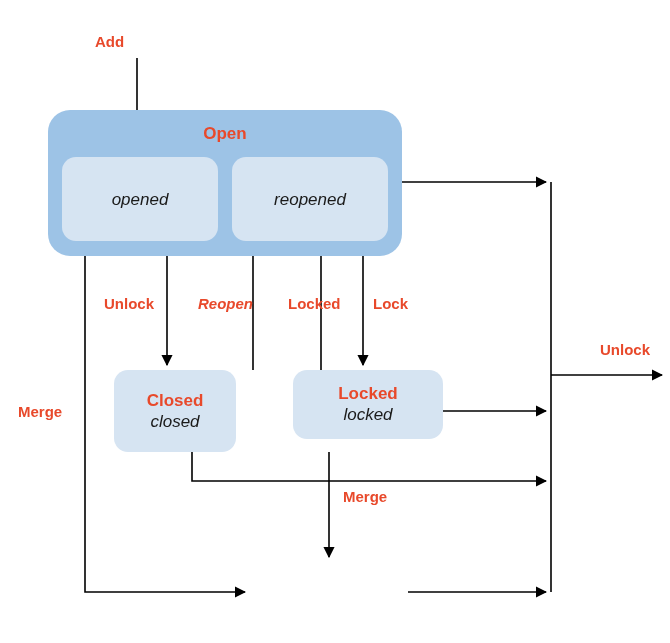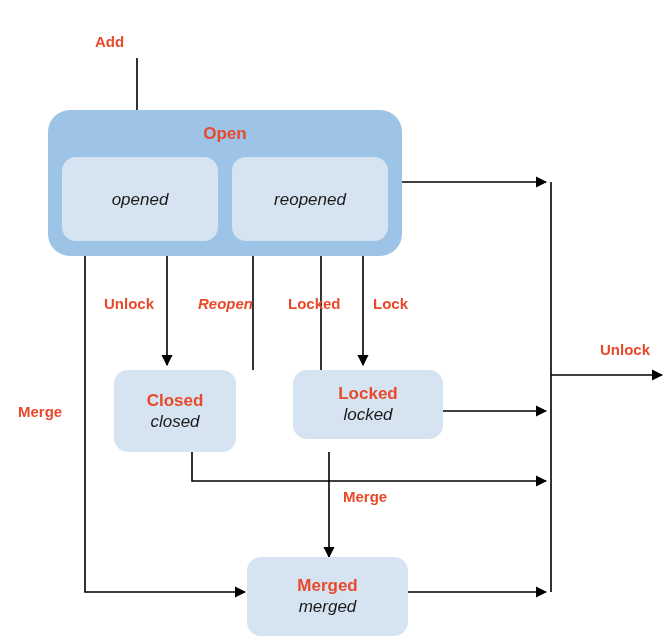--- a/index.html
+++ b/index.html
@@ -127,24 +127,20 @@
   <div class="node-box leaf-box" style="left:114px; top:370px; width:122px; height:82px;text-align:right;">
     <div class="state-title">Closed</div>
     <div class="state-event">closed</div>
   </div>
 
   <div class="node-box leaf-box" style="left:293px; top:370px; width:150px; height:69px;">
     <div class="state-title">Locked</div>
     <div class="state-event">locked</div>
   </div>
 
-  <div class="node-box leaf-box" style="left:247px; top:557px; width:161px; height:79px;">
-    <div class="state-title">Merged</div>
-    <div class="state-event">merged</div>
-  </div>
 
   <div class="edge-label" style="left:95px; top:33px;">Add</div>
 
   <div class="edge-label" style="left:104px; top:295px;">Unlock</div>
 
   <div class="edge-label" style="left:198px; top:295px;font-style:italic;">Reopen</div>
 
   <div class="edge-label" style="left:288px; top:295px;">Locked</div>
 
   <div class="edge-label" style="left:373px; top:295px;">Lock</div>

